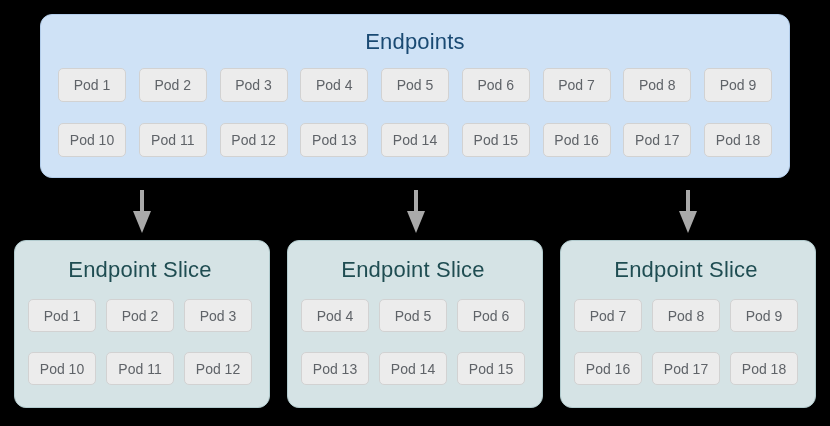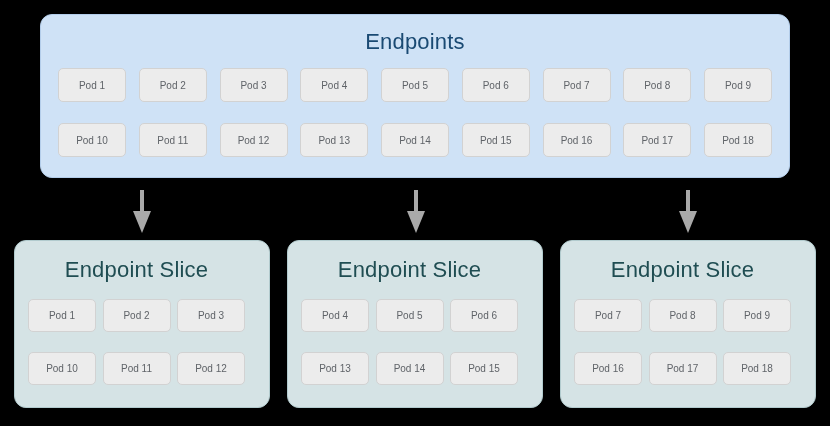--- a/index.html
+++ b/index.html
@@ -55,21 +55,21 @@
   }
   .endpoints-box .pod-row{ margin-top:11px; }
   .endpoints-box .pod-row + .pod-row{ margin-top:21px; }
   .pod{
     box-sizing:border-box;
     width:68px; height:34px;
     background:var(--pod-bg);
     border:1px solid var(--pod-border);
     border-radius:5px;
     color:var(--pod-text);
-    font-size:10px;
+    font-size:14px;
     display:flex;
     align-items:center;
     justify-content:center;
     white-space:nowrap;
   }
   
   .arrow{
     position:absolute;
     top:188px;
     width:24px; height:48px;
@@ -79,21 +79,21 @@
   .arrow-3{ left:676px; }
   
   .slice-box{
     position:absolute;
     top:240px;
     width:256px; height:168px;
     box-sizing:border-box;
     background:var(--slice-box-bg);
     border:1px solid var(--slice-box-border);
     border-radius:12px;
-    padding:14px 24px 0 13px;
+    padding:14px 17px 0 13px;
   }
   .slice-1{ left:14px; }
   .slice-2{ left:287px; }
   .slice-3{ left:560px; }
   .slice-box .pod-row{ margin-top:14px; }
   .slice-box .pod-row + .pod-row{ margin-top:20px; }
   .slice-box .pod{ height:33px; }
 </style>
 </head>
 <body>

